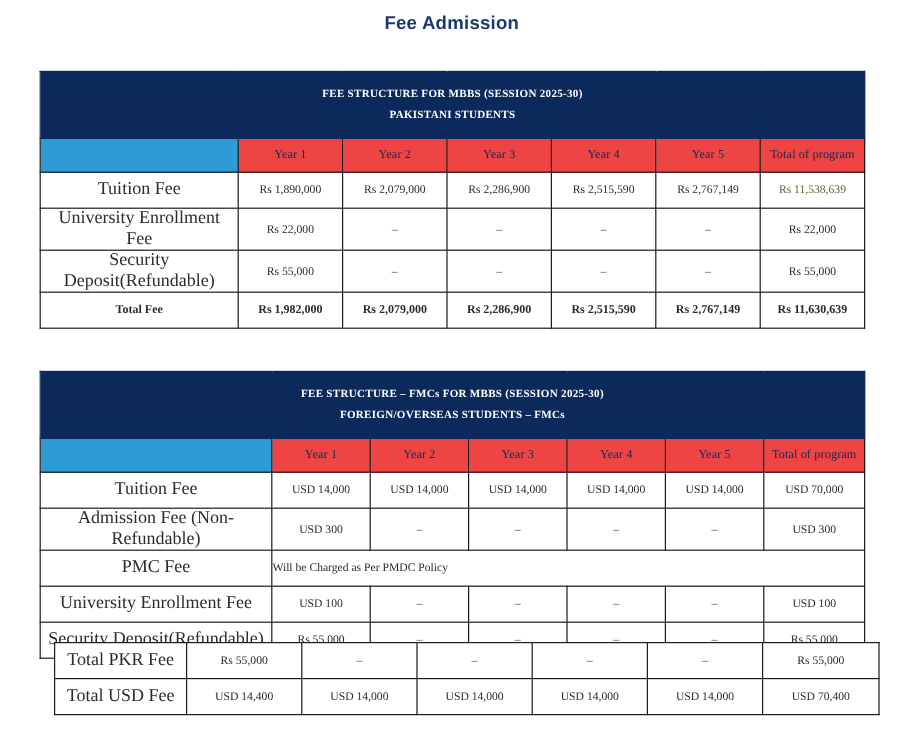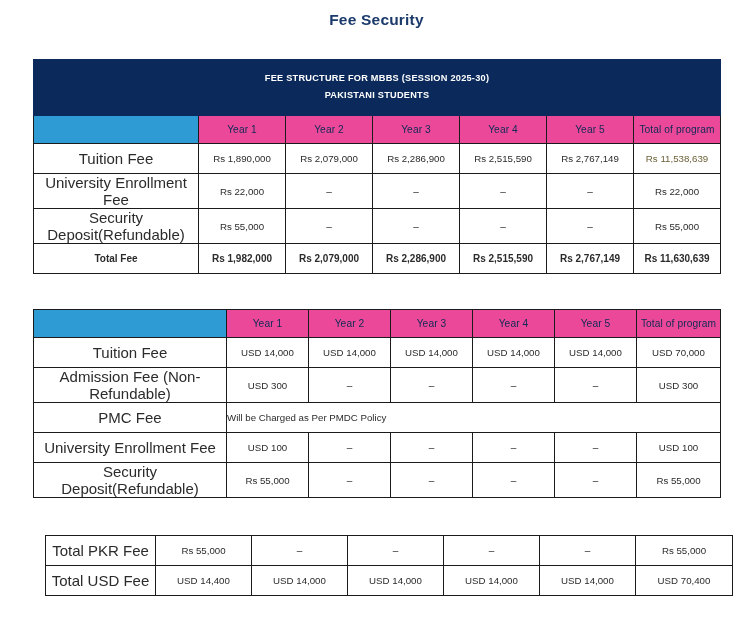--- a/index.html
+++ b/index.html
@@ -29,20 +29,21 @@
     padding-top: 11px;
     margin: 0;
   }
 
   
   .fee-table {
     border-collapse: collapse;
     table-layout: fixed;
     background: #ffffff;
     border: 1px solid #1b1b1b;
+    font-family: Liberation Serif, serif;
   }
   .fee-table td, .fee-table th {
     border: 1px solid #1b1b1b;
     padding: 0;
     margin: 0;
     font-weight: normal;
     vertical-align: middle;
   }
 
   
@@ -56,21 +57,21 @@
   .banner-line {
     font-size: 9.2px;
     font-weight: bold;
     letter-spacing: 0.25px;
     line-height: 1.85;
     white-space: nowrap;
   }
 
   
   .colhead {
-    background: #ec4899;
+    background: #ef4444;
     color: #0d2b54;
     font-weight: bold;
     font-size: 10.2px;
     text-align: center;
     height: 27px;
     letter-spacing: 0.1px;
   }
   .colhead.blank { background: #2e9bd4; }
 
   
@@ -123,21 +124,21 @@
     left: 45px;
     top: 535px;
     width: 687px;
   }
 </style>
 </head>
 <body>
 
 <div class="page">
 
-  <h1 class="page-title">Fee Security</h1>
+  <h1 class="page-title">Fee Admission</h1>
 
   <table class="fee-table table-1">
     <colgroup>
       <col style="width:165px">
       <col style="width:87px">
       <col style="width:87px">
       <col style="width:87px">
       <col style="width:87px">
       <col style="width:87px">
       <col style="width:87px">
@@ -204,20 +205,26 @@
       <col style="width:193px">
       <col style="width:82px">
       <col style="width:82px">
       <col style="width:82px">
       <col style="width:82px">
       <col style="width:82px">
       <col style="width:84px">
     </colgroup>
     <thead>
       <tr>
+        <td class="banner-cell" colspan="7">
+          <div class="banner-line">FEE STRUCTURE – FMCs FOR MBBS (SESSION 2025-30)</div>
+          <div class="banner-line">FOREIGN/OVERSEAS STUDENTS – FMCs</div>
+        </td>
+      </tr>
+      <tr>
         <th class="colhead blank"></th>
         <th class="colhead">Year 1</th>
         <th class="colhead">Year 2</th>
         <th class="colhead">Year 3</th>
         <th class="colhead">Year 4</th>
         <th class="colhead">Year 5</th>
         <th class="colhead">Total of program</th>
       </tr>
     </thead>
     <tbody>

